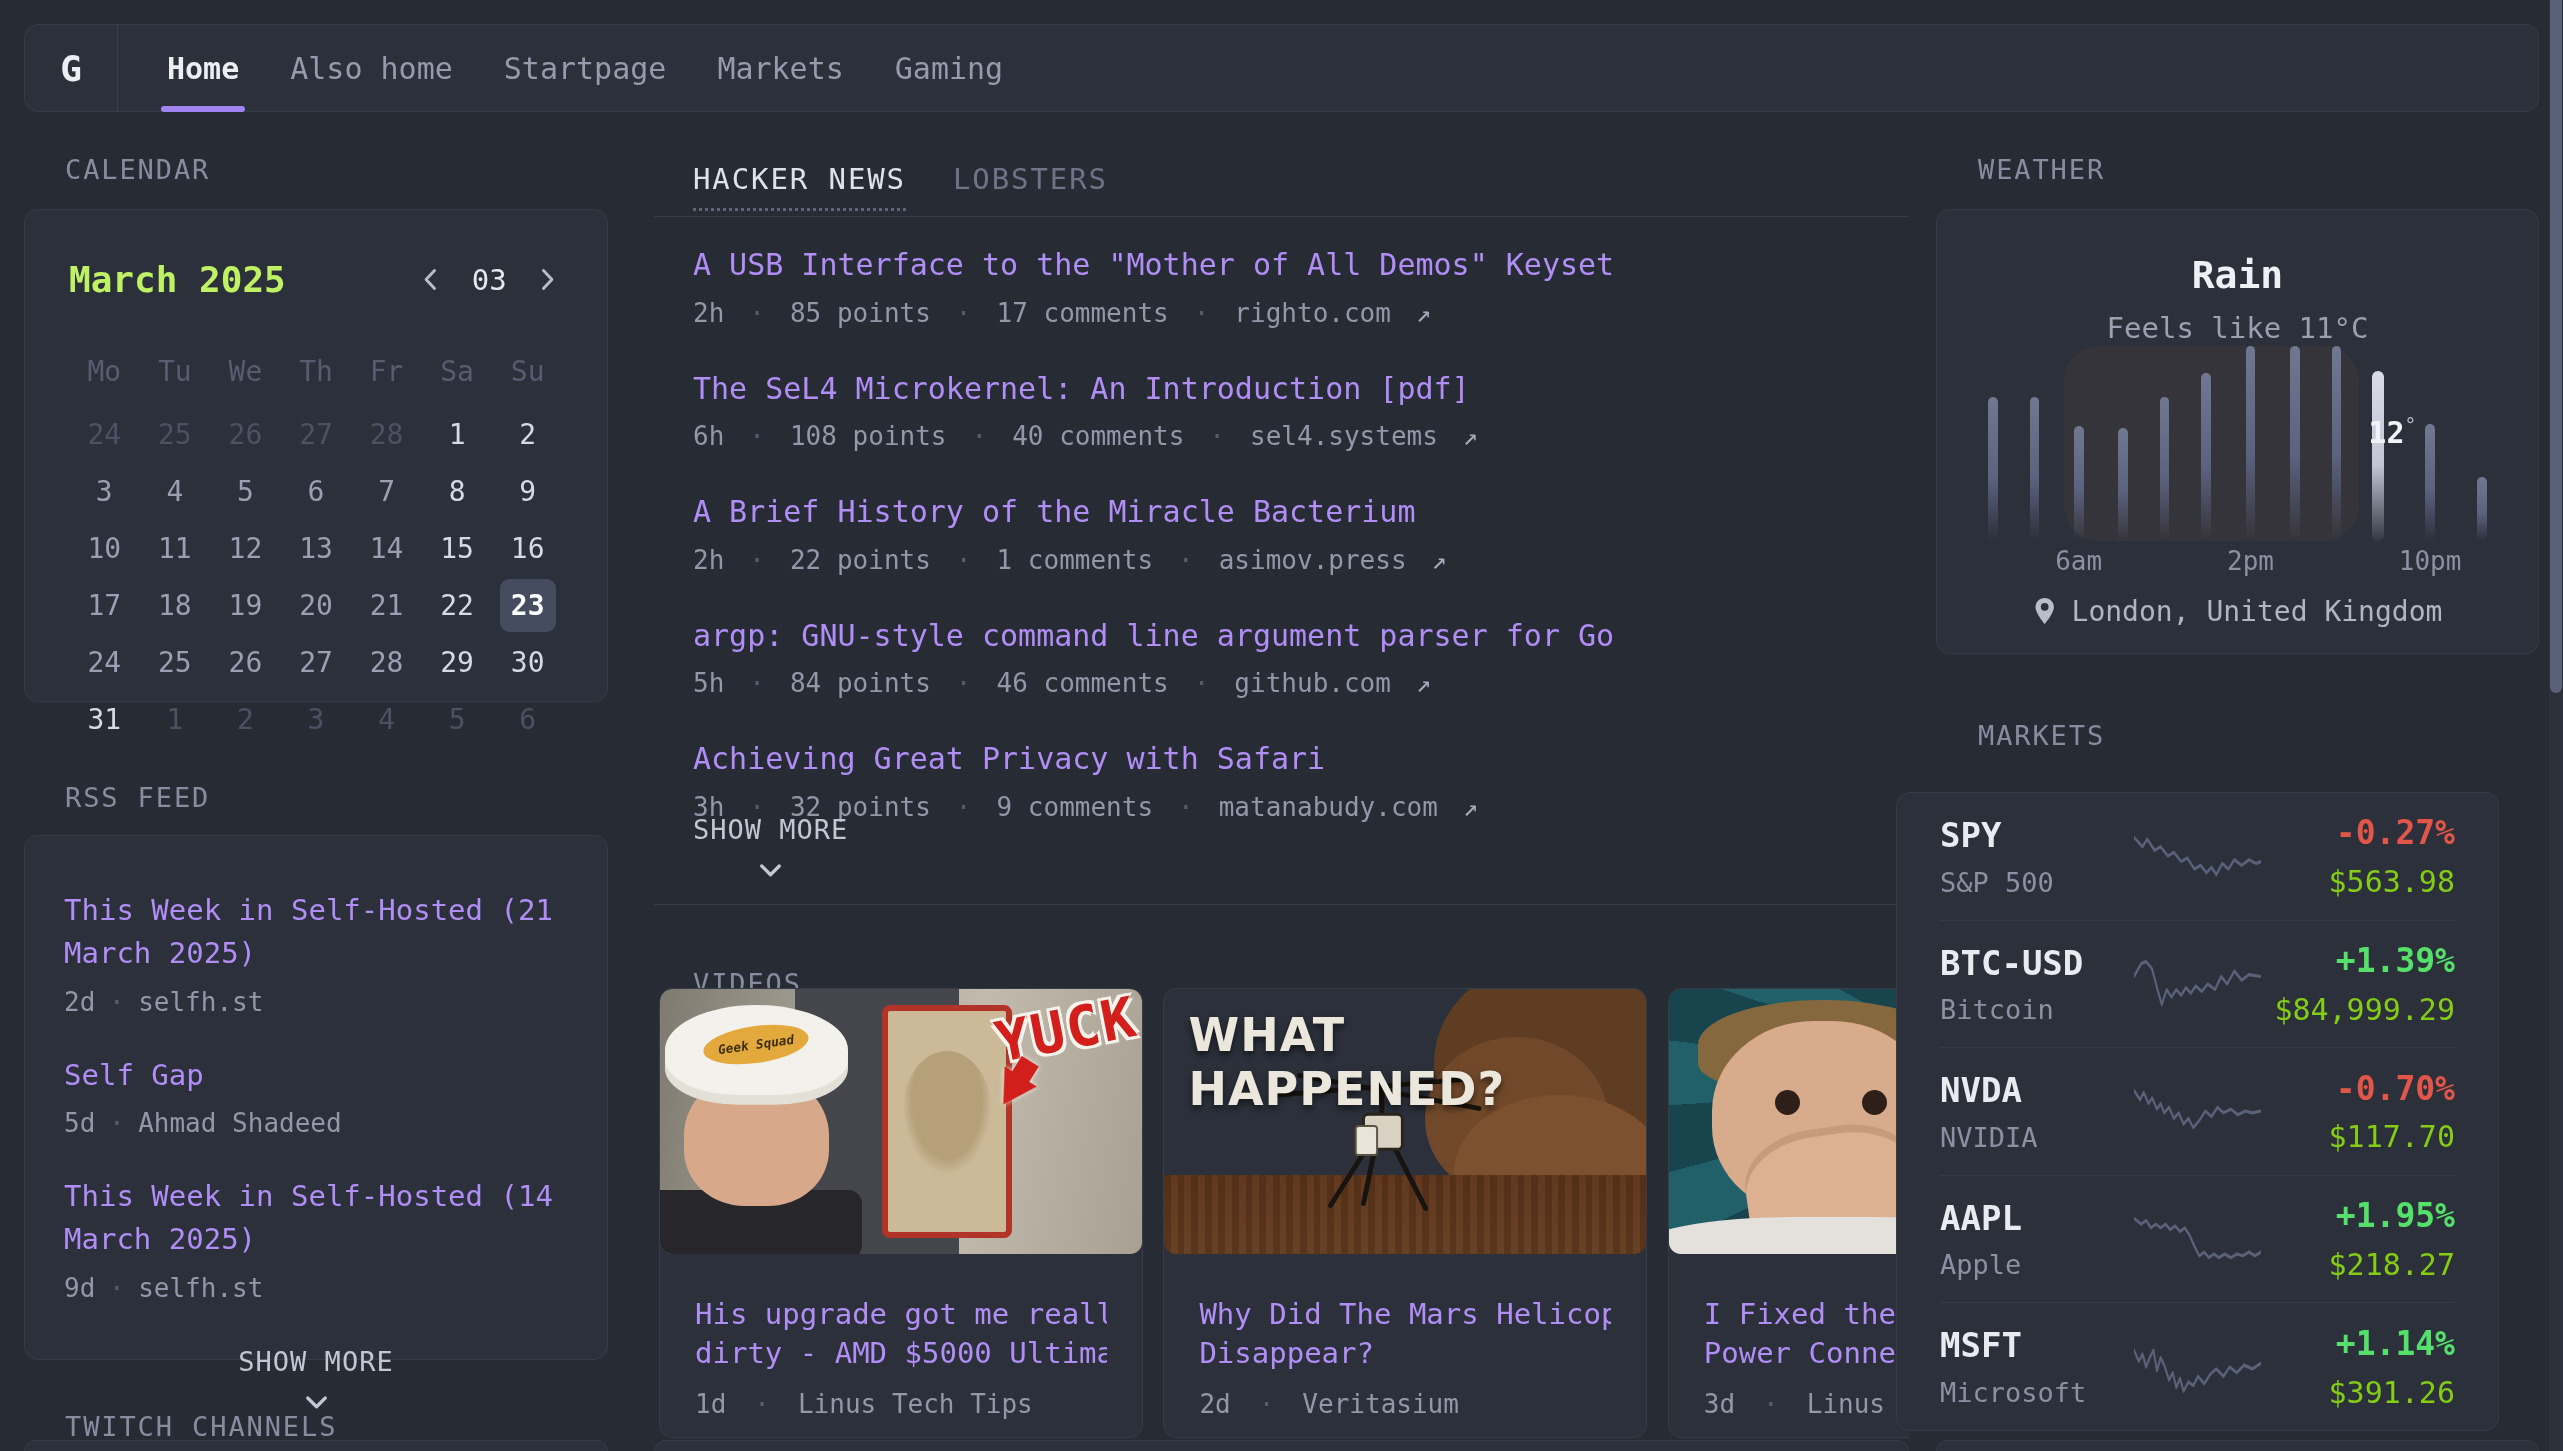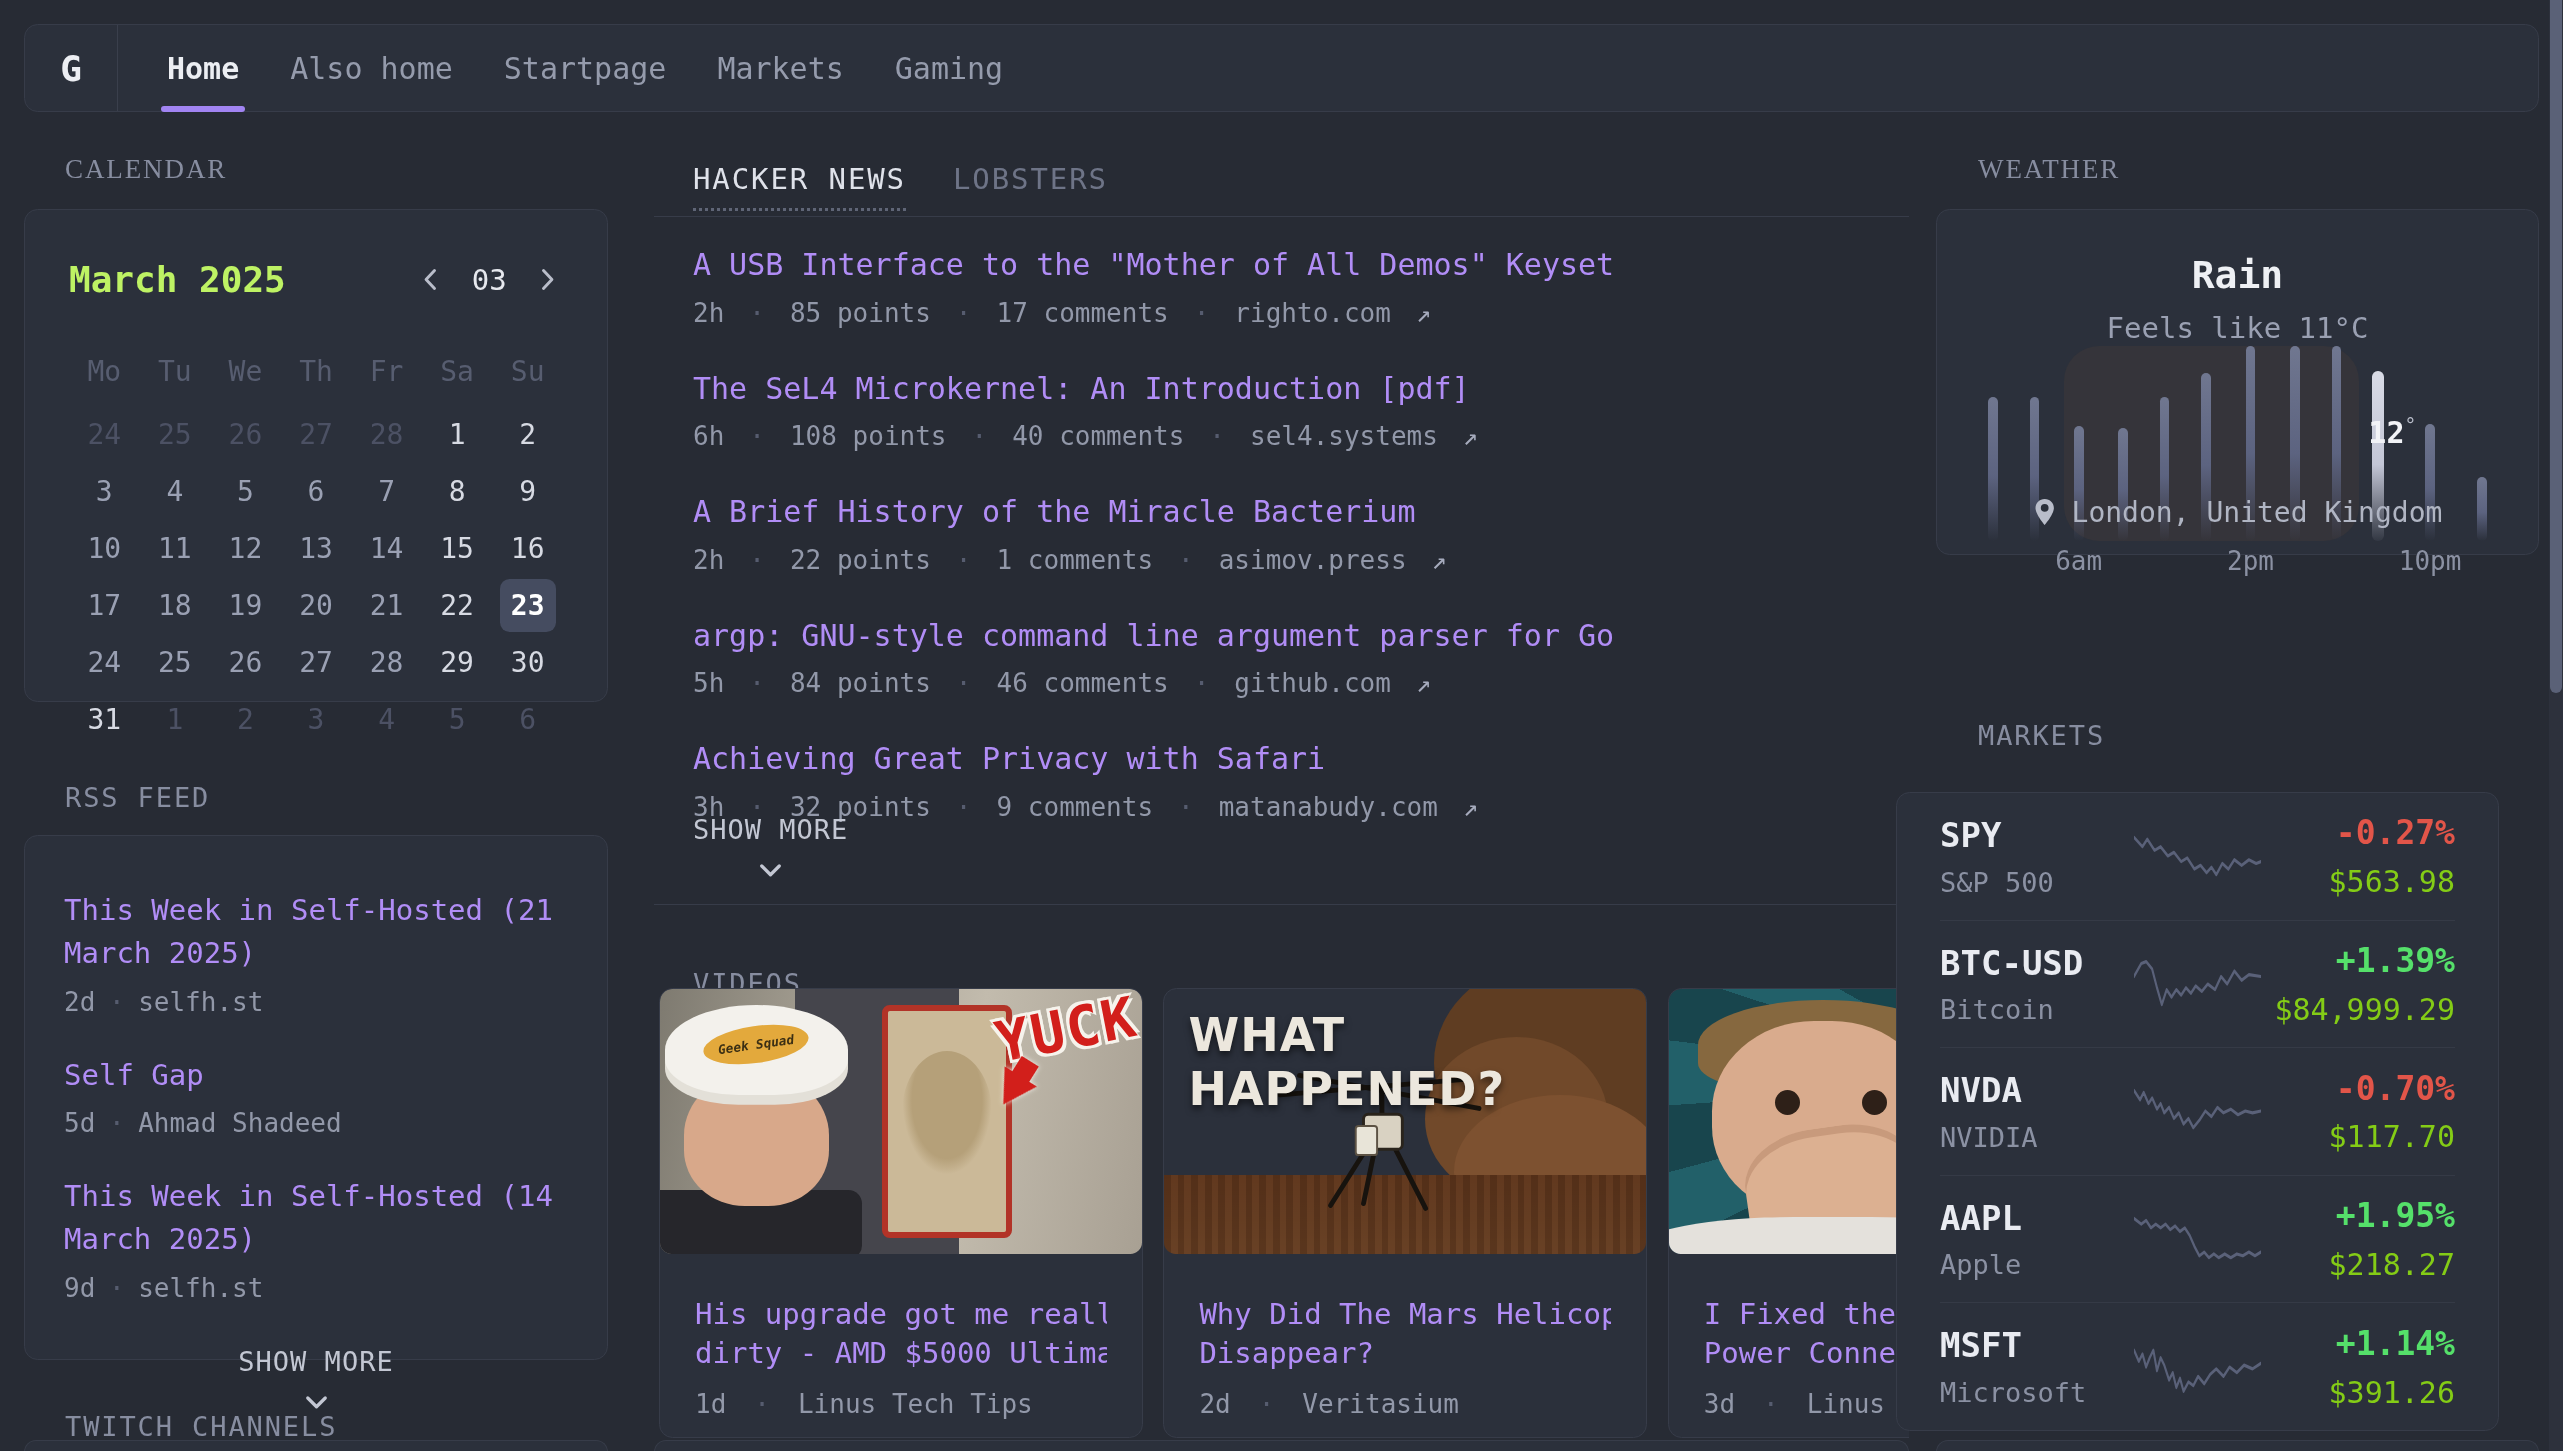--- a/index.html
+++ b/index.html
@@ -121,21 +121,21 @@
     background:#d9ab8d; border-radius:46%; }
   .t3 .eye { position:absolute; width:25px; height:25px; background:#2e2018; border-radius:50%; top:38%; }
   .t3 .eye.l { left:22%; } .t3 .eye.r { left:40%; }
   .t3 .hand { position:absolute; left:16%; top:52%; width:36%; height:46%;
     background:#dcb091; border-radius:42% 42% 30% 30%; transform:rotate(-8deg);
     box-shadow:inset 0 7.8px 0 #c89a7c; }
   .t3 .coat { position:absolute; left:-6%; bottom:-14%; width:80%; height:28%;
     background:#e4e1dc; border-radius:40% 40% 0 0; }
 
   
-  .weather-card { left:1936px; top:209px; width:603px; height:346px; }
+  .weather-card { left:1936px; top:209px; width:603px; height:445px; }
   .w-cond { margin-top:43px; text-align:center; color:#eef0f4; font-size:38px; font-weight:bold; }
   .w-feels { margin-top:13.6px; text-align:center; color:#9aa0b2; font-size:29px; }
   .w-chart { position:absolute; left:35px; right:35px; top:136px; height:234px; }
   .w-daylight { position:absolute; left:17.3%; width:55.6%; top:0; height:195px;
     background:#35343a; border-radius:35px; }
   .w-slots { position:absolute; inset:0; display:flex; }
   .w-slot { flex:1; display:flex; flex-direction:column; align-items:flex-start; }
   .w-barzone { height:195px; display:flex; align-items:flex-end; justify-content:center; width:100%; }
   .w-bar { width:9.7px; border-radius:5.8px;
     background:linear-gradient(180deg,#707790 0%,#5c6380 55%,rgba(92,99,128,0) 100%); }
@@ -158,21 +158,21 @@
   .mkt-ticker { color:#e9ebf1; font-size:34px; font-weight:bold; }
   .mkt-name { margin-top:11.7px; color:#8b91a3; font-size:27px; }
   .mkt-right { text-align:right; }
   .mkt-change { font-size:33px; font-weight:bold; }
   .mkt-change.up { color:#55e06a; } .mkt-change.down { color:#e25549; }
   .mkt-price { margin-top:11.7px; color:#84cc16; font-size:30px; }
   .spark { width:127px; height:56px; }
   .spark polyline { fill:none; stroke:#5a6179; stroke-width:3.4; stroke-linejoin:round; stroke-linecap:round; }
 
   
-  .labels-row1 { top:154px;font-family:Liberation Serif, serif; }
+  .labels-row1 { top:154px; }
   .cal-label { left:65px; } .rss-label { left:65px; top:782px; }
   .twitch-label { left:65px; top:1411px; }
   .weather-label { left:1978px; }
   .strip { position:absolute; top:1440px; height:11.7px; background:#2b303b;
     border:1px solid #373c49; border-bottom:none; border-radius:13.6px 13.6px 0 0; }
   .scroll-track { position:absolute; right:0; top:0; width:13.6px; height:1452px; background:#2d313c; }
   .scroll-thumb { position:absolute; right:1px; top:0; width:11.7px; height:693px;
     background:#5a6177; border-radius:0 0 6.8px 6.8px; cursor:pointer; }
   .chev-svg { stroke:#b9bdca; stroke-width:2.4; fill:none; stroke-linecap:round; stroke-linejoin:round; }
   .sm-chev { stroke:#c3c7d3; stroke-width:2.6; fill:none; stroke-linecap:round; stroke-linejoin:round; }

